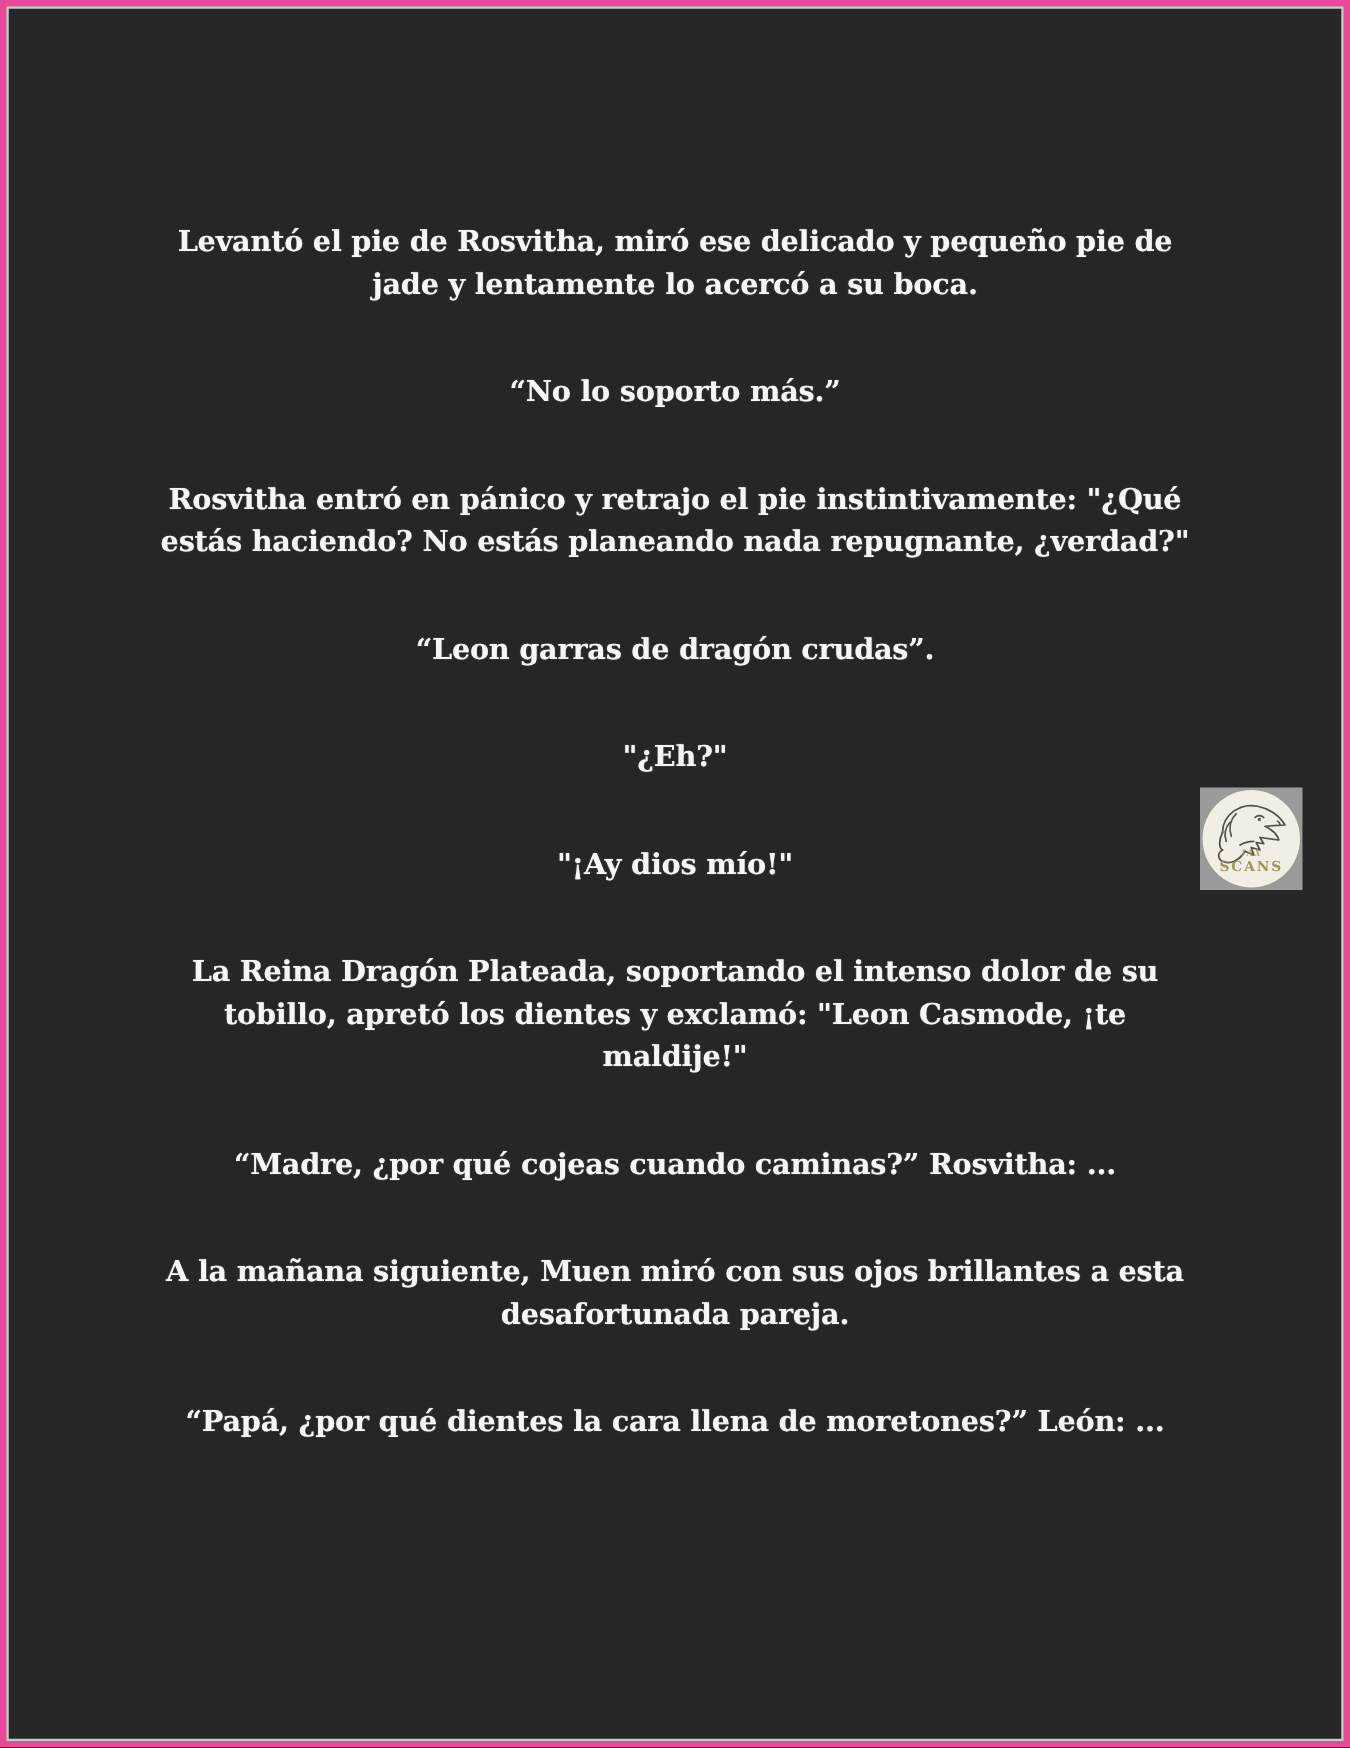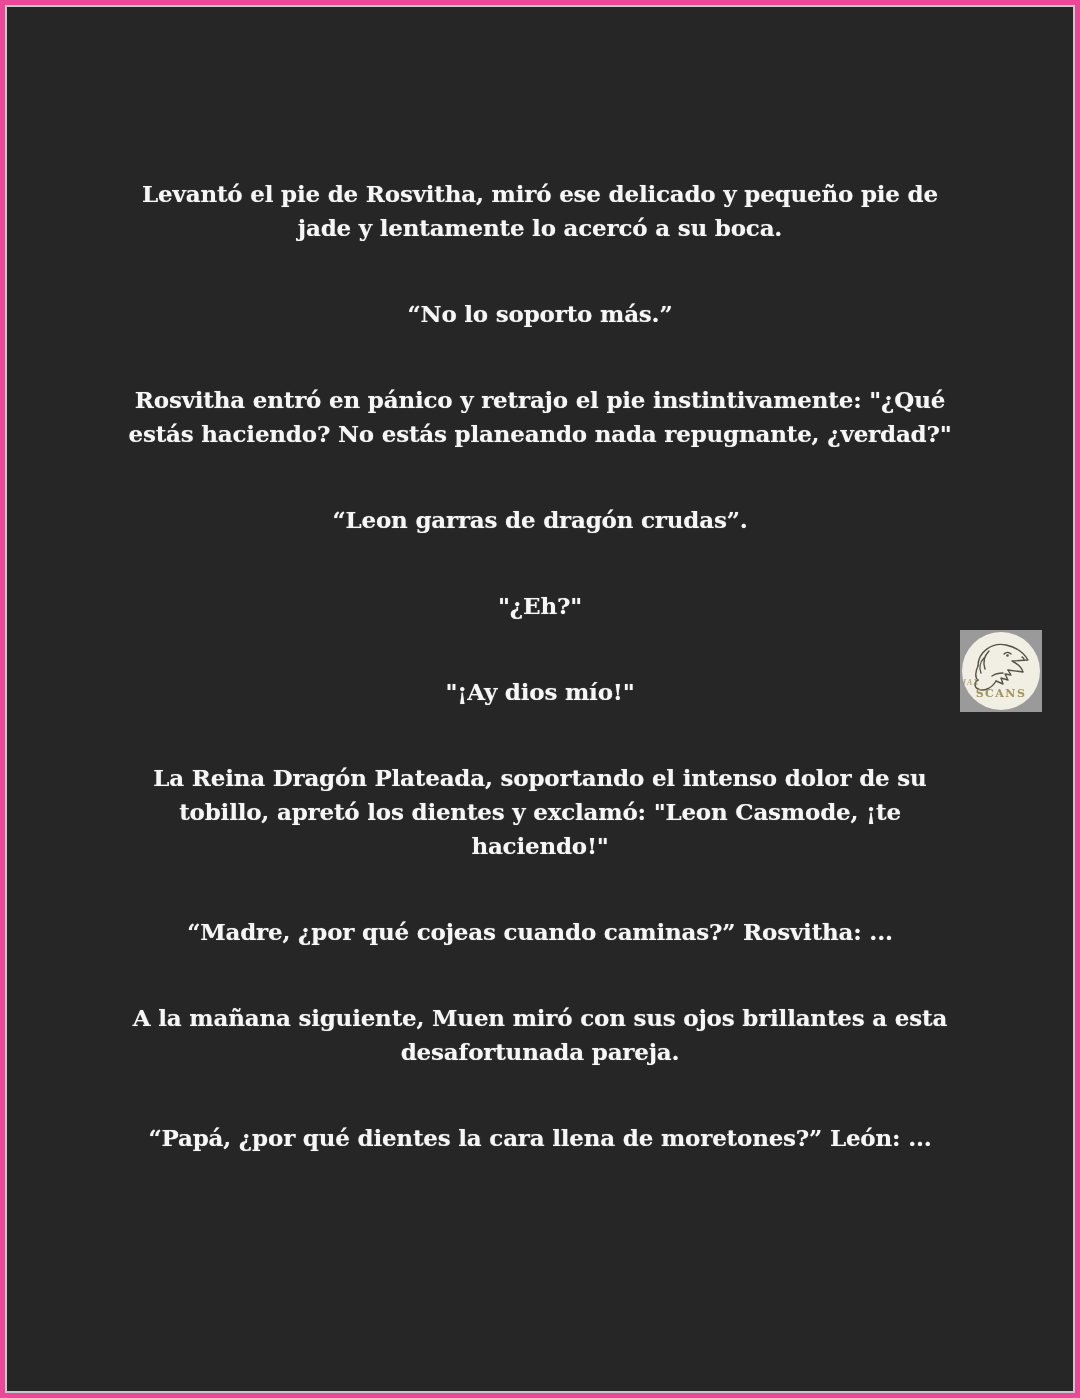--- a/index.html
+++ b/index.html
@@ -66,20 +66,21 @@
     left: 0;
     top: 0;
     width: 78px;
     height: 78px;
   }
   .logo-top-label {
     position: absolute;
     left: 0;
     right: 0;
     top: 46px;
+    text-align: center;
     font-size: 8px;
     font-style: italic;
     font-weight: bold;
     color: rgba(160, 148, 92, 0.75);
     letter-spacing: 1px;
     line-height: 9px;
     font-family: Liberation Serif, serif;
   }
   .logo-label {
     position: absolute;
@@ -100,21 +101,21 @@
 <div class="page">
   <div class="panel">
 
     <div class="text-col">
       <p>Levantó el pie de Rosvitha, miró ese delicado y pequeño pie de jade y lentamente lo acercó a su boca.</p>
       <p>“No lo soporto más.”</p>
       <p>Rosvitha entró en pánico y retrajo el pie instintivamente: "¿Qué estás haciendo? No estás planeando nada repugnante, ¿verdad?"</p>
       <p>“Leon garras de dragón crudas”.</p>
       <p>"¿Eh?"</p>
       <p>"¡Ay dios mío!"</p>
-      <p>La Reina Dragón Plateada, soportando el intenso dolor de su tobillo, apretó los dientes y exclamó: "Leon Casmode, ¡te haciendo!"</p>
+      <p>La Reina Dragón Plateada, soportando el intenso dolor de su tobillo, apretó los dientes y exclamó: "Leon Casmode, ¡te maldije!"</p>
       <p>“Madre, ¿por qué cojeas cuando caminas?” Rosvitha: ...</p>
       <p>A la mañana siguiente, Muen miró con sus ojos brillantes a esta desafortunada pareja.</p>
       <p>“Papá, ¿por qué dientes la cara llena de moretones?” León: ...</p>
     </div>
 
     <div class="watermark">
       <div class="logo-circle">
         <svg viewBox="0 0 78 78" fill="none" stroke="#55524a" stroke-width="1.4" stroke-linecap="round" stroke-linejoin="round">
 
           <path d="M16 34 C16 20, 30 10, 44 13 C54 15, 62 21, 66 28 L50 29 C56 32, 60 36, 61 40 L46 38"></path>

